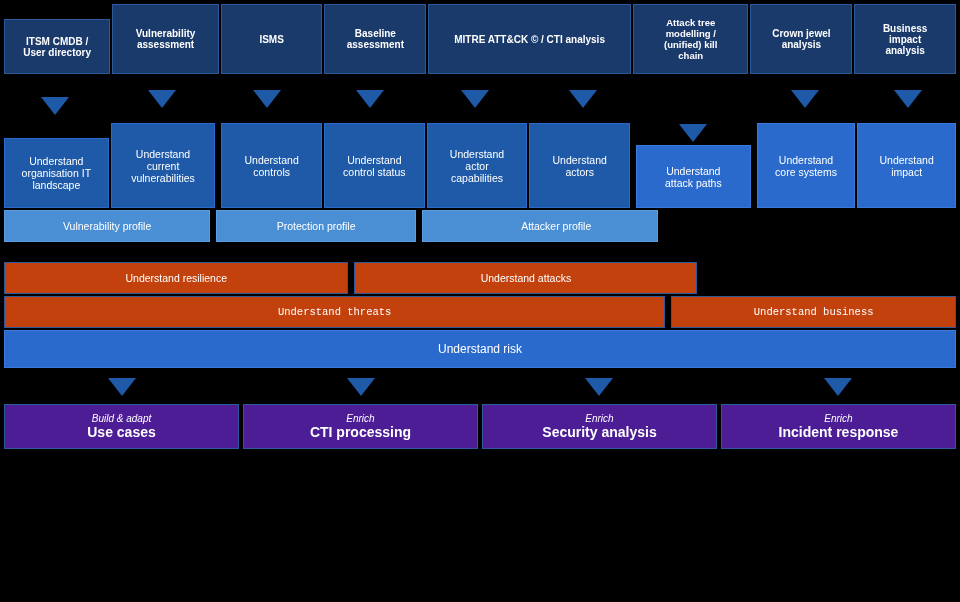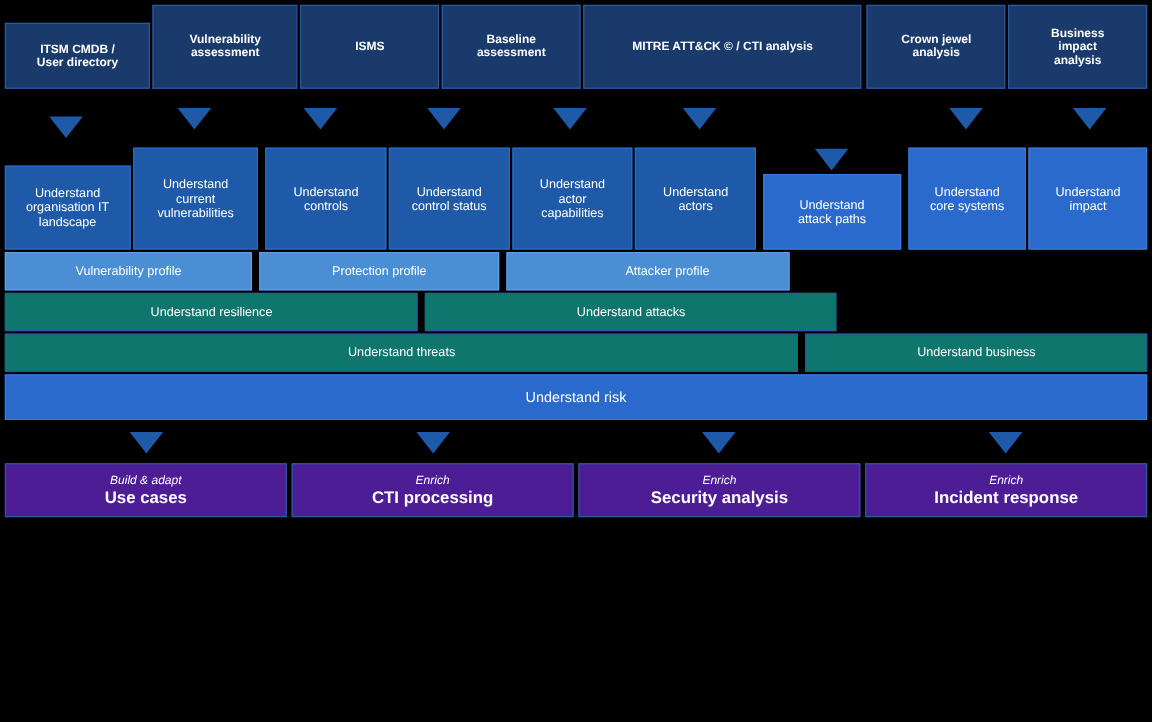--- a/index.html
+++ b/index.html
@@ -60,21 +60,21 @@
       display: flex;
       align-items: center;
       justify-content: center;
       font-size: 10.5px;
     }
     .box-light {
       background: #4a8fd4;
       border: 1px solid #5a9fe4;
     }
     .box-dark {
-      background: #0f766e;
+      background: #c2410c;
       border: 1px solid #2a5a9b;
     }
     .box-medium {
       background: #2a6acc;
       border: 1px solid #3a7add;
     }
 
     
     .action-box {
       background: #4c1d95;
@@ -127,20 +127,24 @@
 assessment</div>
     <div style="width:2px;background:#000;"></div>
     <div class="header-cell w3" style="white-space:pre-line;">ISMS</div>
     <div style="width:2px;background:#000;"></div>
     <div class="header-cell w4" style="white-space:pre-line;">Baseline
 assessment</div>
     <div style="width:2px;background:#000;"></div>
     <div class="header-cell" style="flex:2.1;">MITRE ATT&amp;CK ©
 / CTI analysis</div>
     <div style="width:2px;background:#000;"></div>
+    <div class="header-cell w7" style="white-space:pre-line;font-size:9.5px;">Attack tree
+modelling /
+(unified) kill
+chain</div>
     <div style="width:2px;background:#000;"></div>
     <div class="header-cell w8" style="white-space:pre-line;">Crown jewel
 analysis</div>
     <div style="width:2px;background:#000;"></div>
     <div class="header-cell w9" style="white-space:pre-line;">Business
 impact
 analysis</div>
   </div>
 
   <div class="flex-row" style="margin-bottom:2px;">
@@ -215,39 +219,39 @@
     <div style="width:2px;background:#000;"></div>
 
     <div style="flex:2.0; display:flex; gap:2px;">
       <div class="box w8 box-medium" style="white-space:pre-line; flex:1; min-height:70px;">Understand
 core systems</div>
       <div class="box w9 box-medium" style="white-space:pre-line; flex:1; min-height:70px;">Understand
 impact</div>
     </div>
   </div>
 
-  <div class="flex-row" style="margin-bottom:2px;">
+  <div class="flex-row" style="margin-bottom:20px;">
     <div class="box box-light" style="flex:2.12; min-height:32px;">Vulnerability profile</div>
     <div style="width:2px;background:#000;"></div>
     <div class="box box-light" style="flex:2.05; min-height:32px;">Protection profile</div>
     <div style="width:2px;background:#000;"></div>
     <div class="box box-light" style="flex:2.1; min-height:32px;padding-left:36px;">Attacker profile</div>
     <div style="width:2px;background:#000;"></div>
     <div style="flex:3.15; display:flex;"></div>
   </div>
 
   <div class="flex-row" style="margin-bottom:2px;">
     <div class="box box-dark" style="flex:4.17; min-height:32px;">Understand resilience</div>
     <div style="width:2px;background:#000;"></div>
     <div class="box box-dark" style="flex:4.15; min-height:32px;">Understand attacks</div>
     <div style="width:2px;background:#000;"></div>
     <div style="flex:3.15;"></div>
   </div>
 
-  <div class="flex-row" style="margin-bottom:2px;">
+  <div class="flex-row" style="margin-bottom:2px;font-family:Liberation Mono, monospace;">
     <div class="box box-dark" style="flex:7.47; min-height:32px;">Understand threats</div>
     <div style="width:2px;background:#000;"></div>
     <div class="box box-dark" style="flex:3.15; min-height:32px;">Understand business</div>
   </div>
 
   <div class="flex-row" style="margin-bottom:4px;">
     <div class="box box-medium" style="flex:1; min-height:38px; font-size:12px;">Understand risk</div>
   </div>
 
   <div class="flex-row" style="margin-bottom:2px;">

